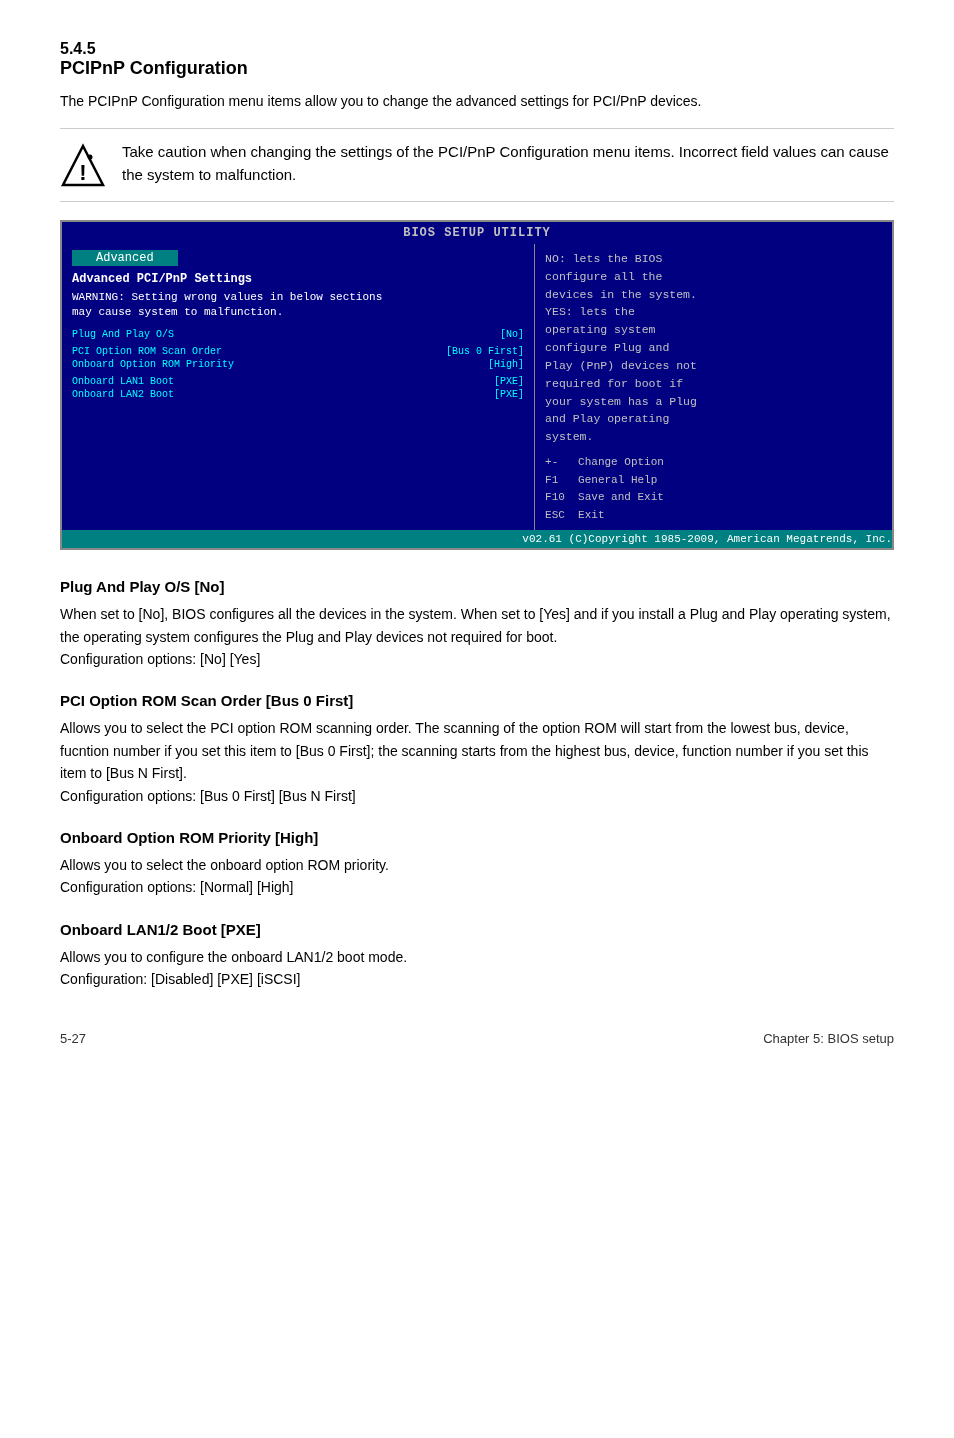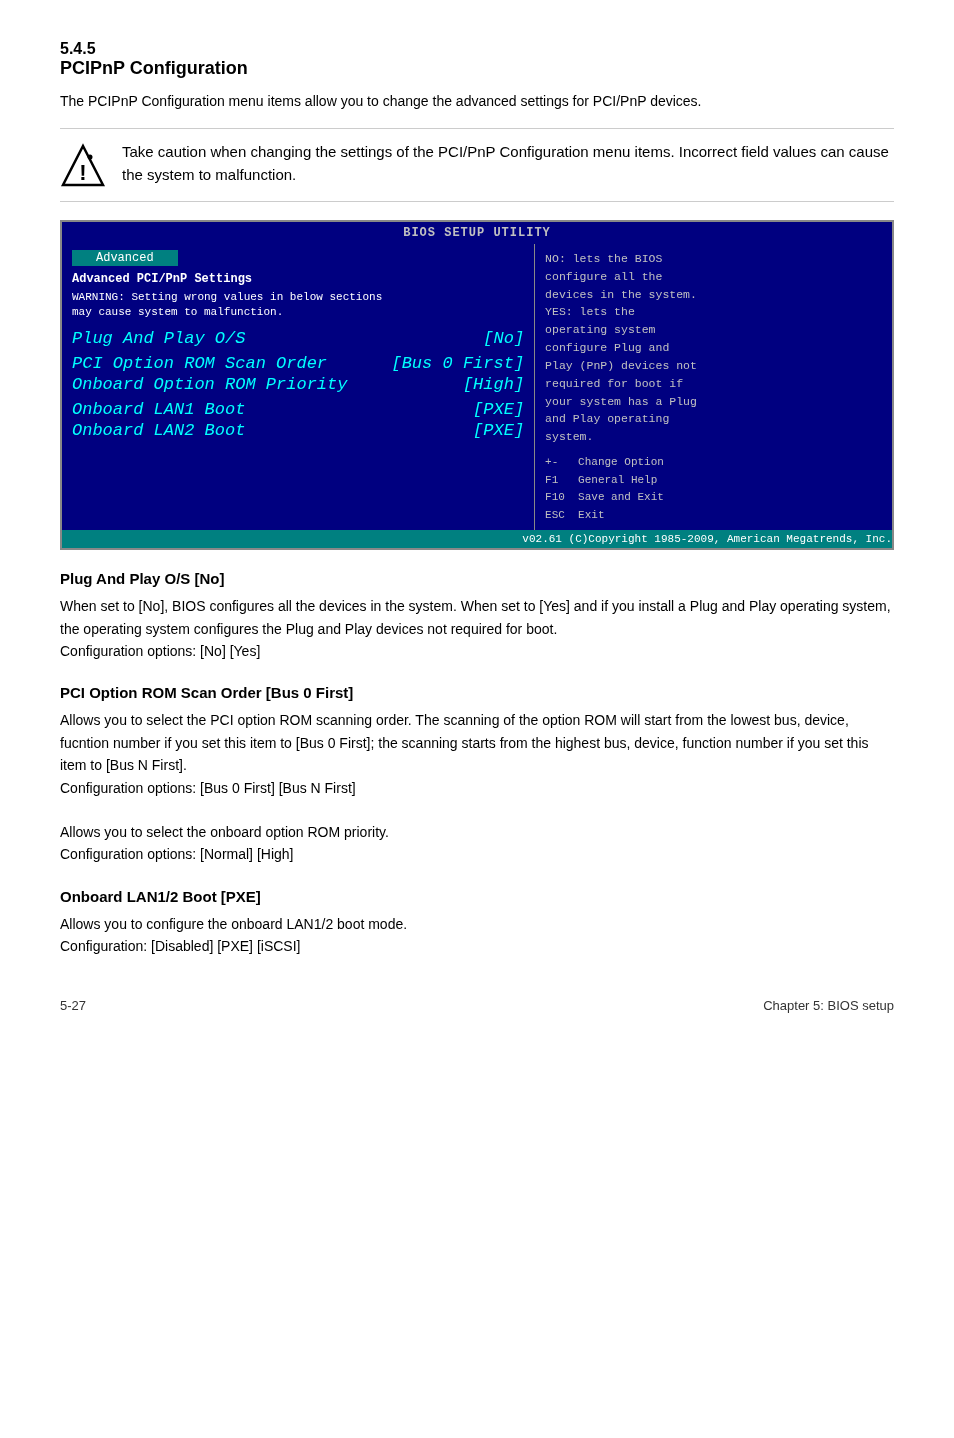--- a/index.html
+++ b/index.html
@@ -55,21 +55,21 @@
       font-size: 15px;
       line-height: 1.5;
     }
 
     
     .bios-screen {
       background: #c2410c;
       color: #c0c0c0;
       font-family: 'Courier New', Courier, monospace;
       font-size: 12px;
-      margin-bottom: 20px;
+      margin-bottom: 28px;
       border: 2px solid #888;
     }
     .bios-title-bar {
       background: #000080;
       color: #c0c0c0;
       text-align: center;
       padding: 4px 0;
       font-weight: bold;
       letter-spacing: 1px;
     }
@@ -110,25 +110,24 @@
       font-size: 12px;
     }
     .bios-warning {
       color: #fff;
       font-size: 11px;
       margin-bottom: 8px;
       line-height: 1.4;
     }
     .bios-item {
       color: #00ffff;
-      font-size: 17px;
+      font-size: 10px;
       margin-bottom: 2px;
       display: flex;
       gap: 4px;
-      font-style: italic;
     }
     .bios-item-label {
       color: #00ffff;
     }
     .bios-item-value {
       color: #00ffff;
     }
     .bios-footer {
       background: #008080;
       color: #fff;
@@ -257,20 +256,23 @@
   <div class="content-section-title">
     <span>PCI Option ROM Scan Order [Bus 0 First]</span>
   </div>
   <div class="content-section-body">
     <span>Allows you to select the PCI option ROM scanning order. The scanning of the option ROM will start from the lowest bus, device, fucntion number if you set this item to [Bus 0 First]; the scanning starts from the highest bus, device, function number if you set this item to [Bus N First].</span><br>
     <span>Configuration options: [Bus 0 First] [Bus N First]</span>
   </div>
 </div>
 
 <div class="content-section">
+  <div class="content-section-title">
+    <span>Onboard Option ROM Priority [High]</span>
+  </div>
   <div class="content-section-body">
     <span>Allows you to select the onboard option ROM priority.</span><br>
     <span>Configuration options: [Normal] [High]</span>
   </div>
 </div>
 
 <div class="content-section">
   <div class="content-section-title">
     <span>Onboard LAN1/2 Boot [PXE]</span>
   </div>

